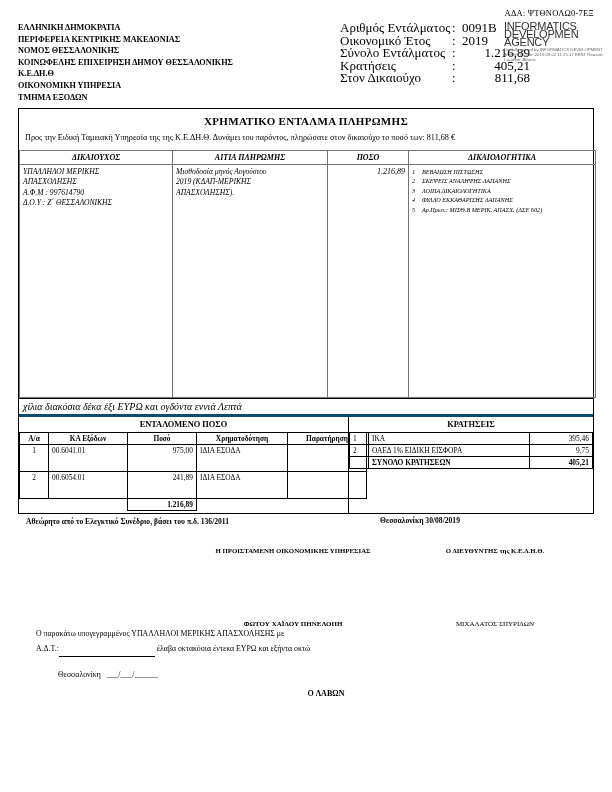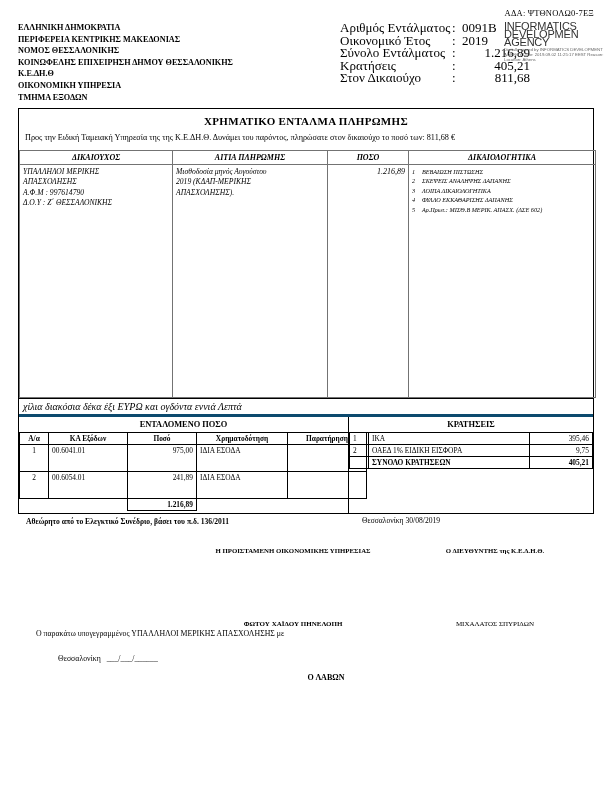--- a/index.html
+++ b/index.html
@@ -233,23 +233,23 @@
   .foot-left {
     position: absolute;
     left: 8px;
     top: 0;
     width: 300px;
     font-weight: bold;
     line-height: 11px;
   }
   .foot-date {
     position: absolute;
-    left: 344px;
+    left: 362px;
     top: 0;
-    font-weight: normal;
+    font-weight: bold;
   }
   .sig-row {
     position: relative;
     height: 40px;
     margin-top: 6px;
   }
   .sig-c1 {
     position: absolute;
     left: 190px;
     top: 0;
@@ -516,20 +516,24 @@
       <div class="sig-c2">Ο ΔΙΕΥΘΥΝΤΗΣ της Κ.Ε.Δ.Η.Θ.</div>
     </div>
     <div class="sig-names">
       <div class="name1">ΦΩΤΟΥ ΧΑΪΔΟΥ ΠΗΝΕΛΟΠΗ</div>
       <div class="name2">ΜΙΧΑΛΑΤΟΣ ΣΠΥΡΙΔΩΝ</div>
     </div>
   </div>
 
   <div class="receipt">
     <div class="r1">Ο  παρακάτω  υπογεγραμμένος  ΥΠΑΛΛΗΛΟΙ  ΜΕΡΙΚΗΣ  ΑΠΑΣΧΟΛΗΣΗΣ  με</div>
+    <div class="r2">
+      <span>Α.Δ.Τ.:</span><span class="ul u-long">&nbsp;</span>
+      <span>έλαβα οκτακόσια  έντεκα  EΥΡΩ   και  εξήντα οκτώ</span>
+    </div>
     <div class="receipt-sign">
       <span class="lbl">Θεσσαλονίκη</span>
       <span>___/___/______</span>
     </div>
     <div class="taker">Ο ΛΑΒΩΝ</div>
   </div>
 
 </div>
 
 </body></html>

